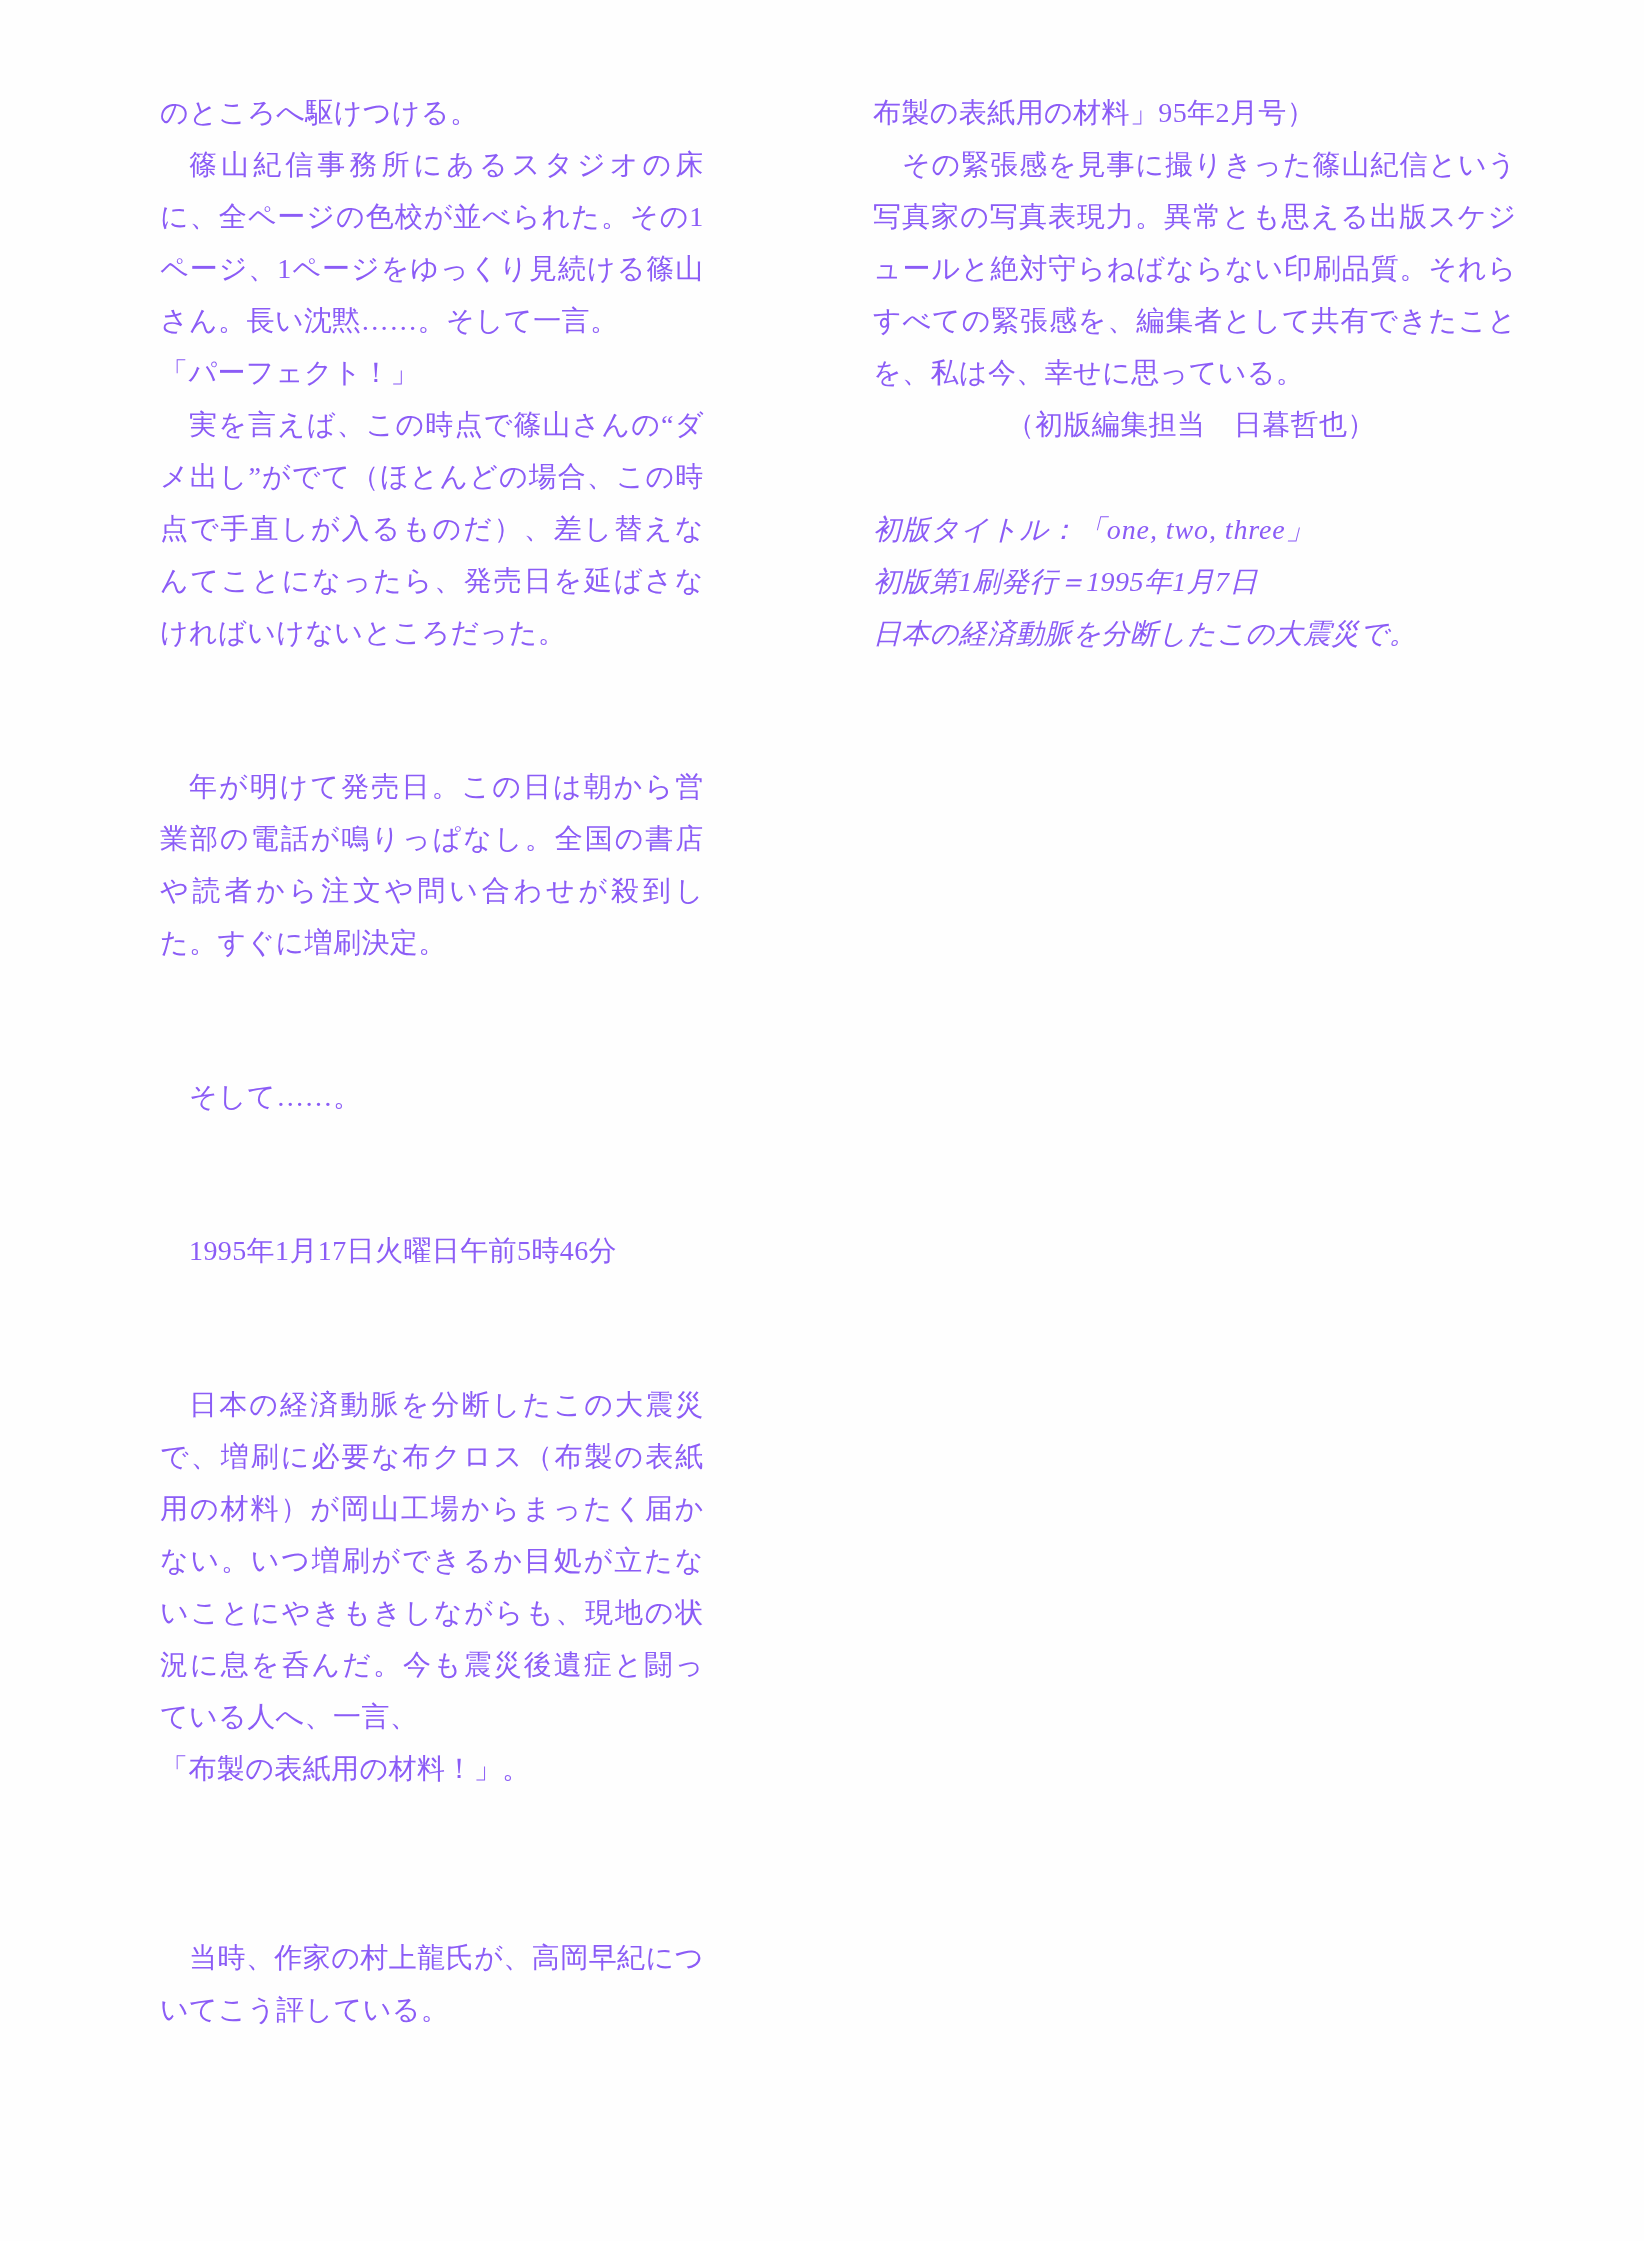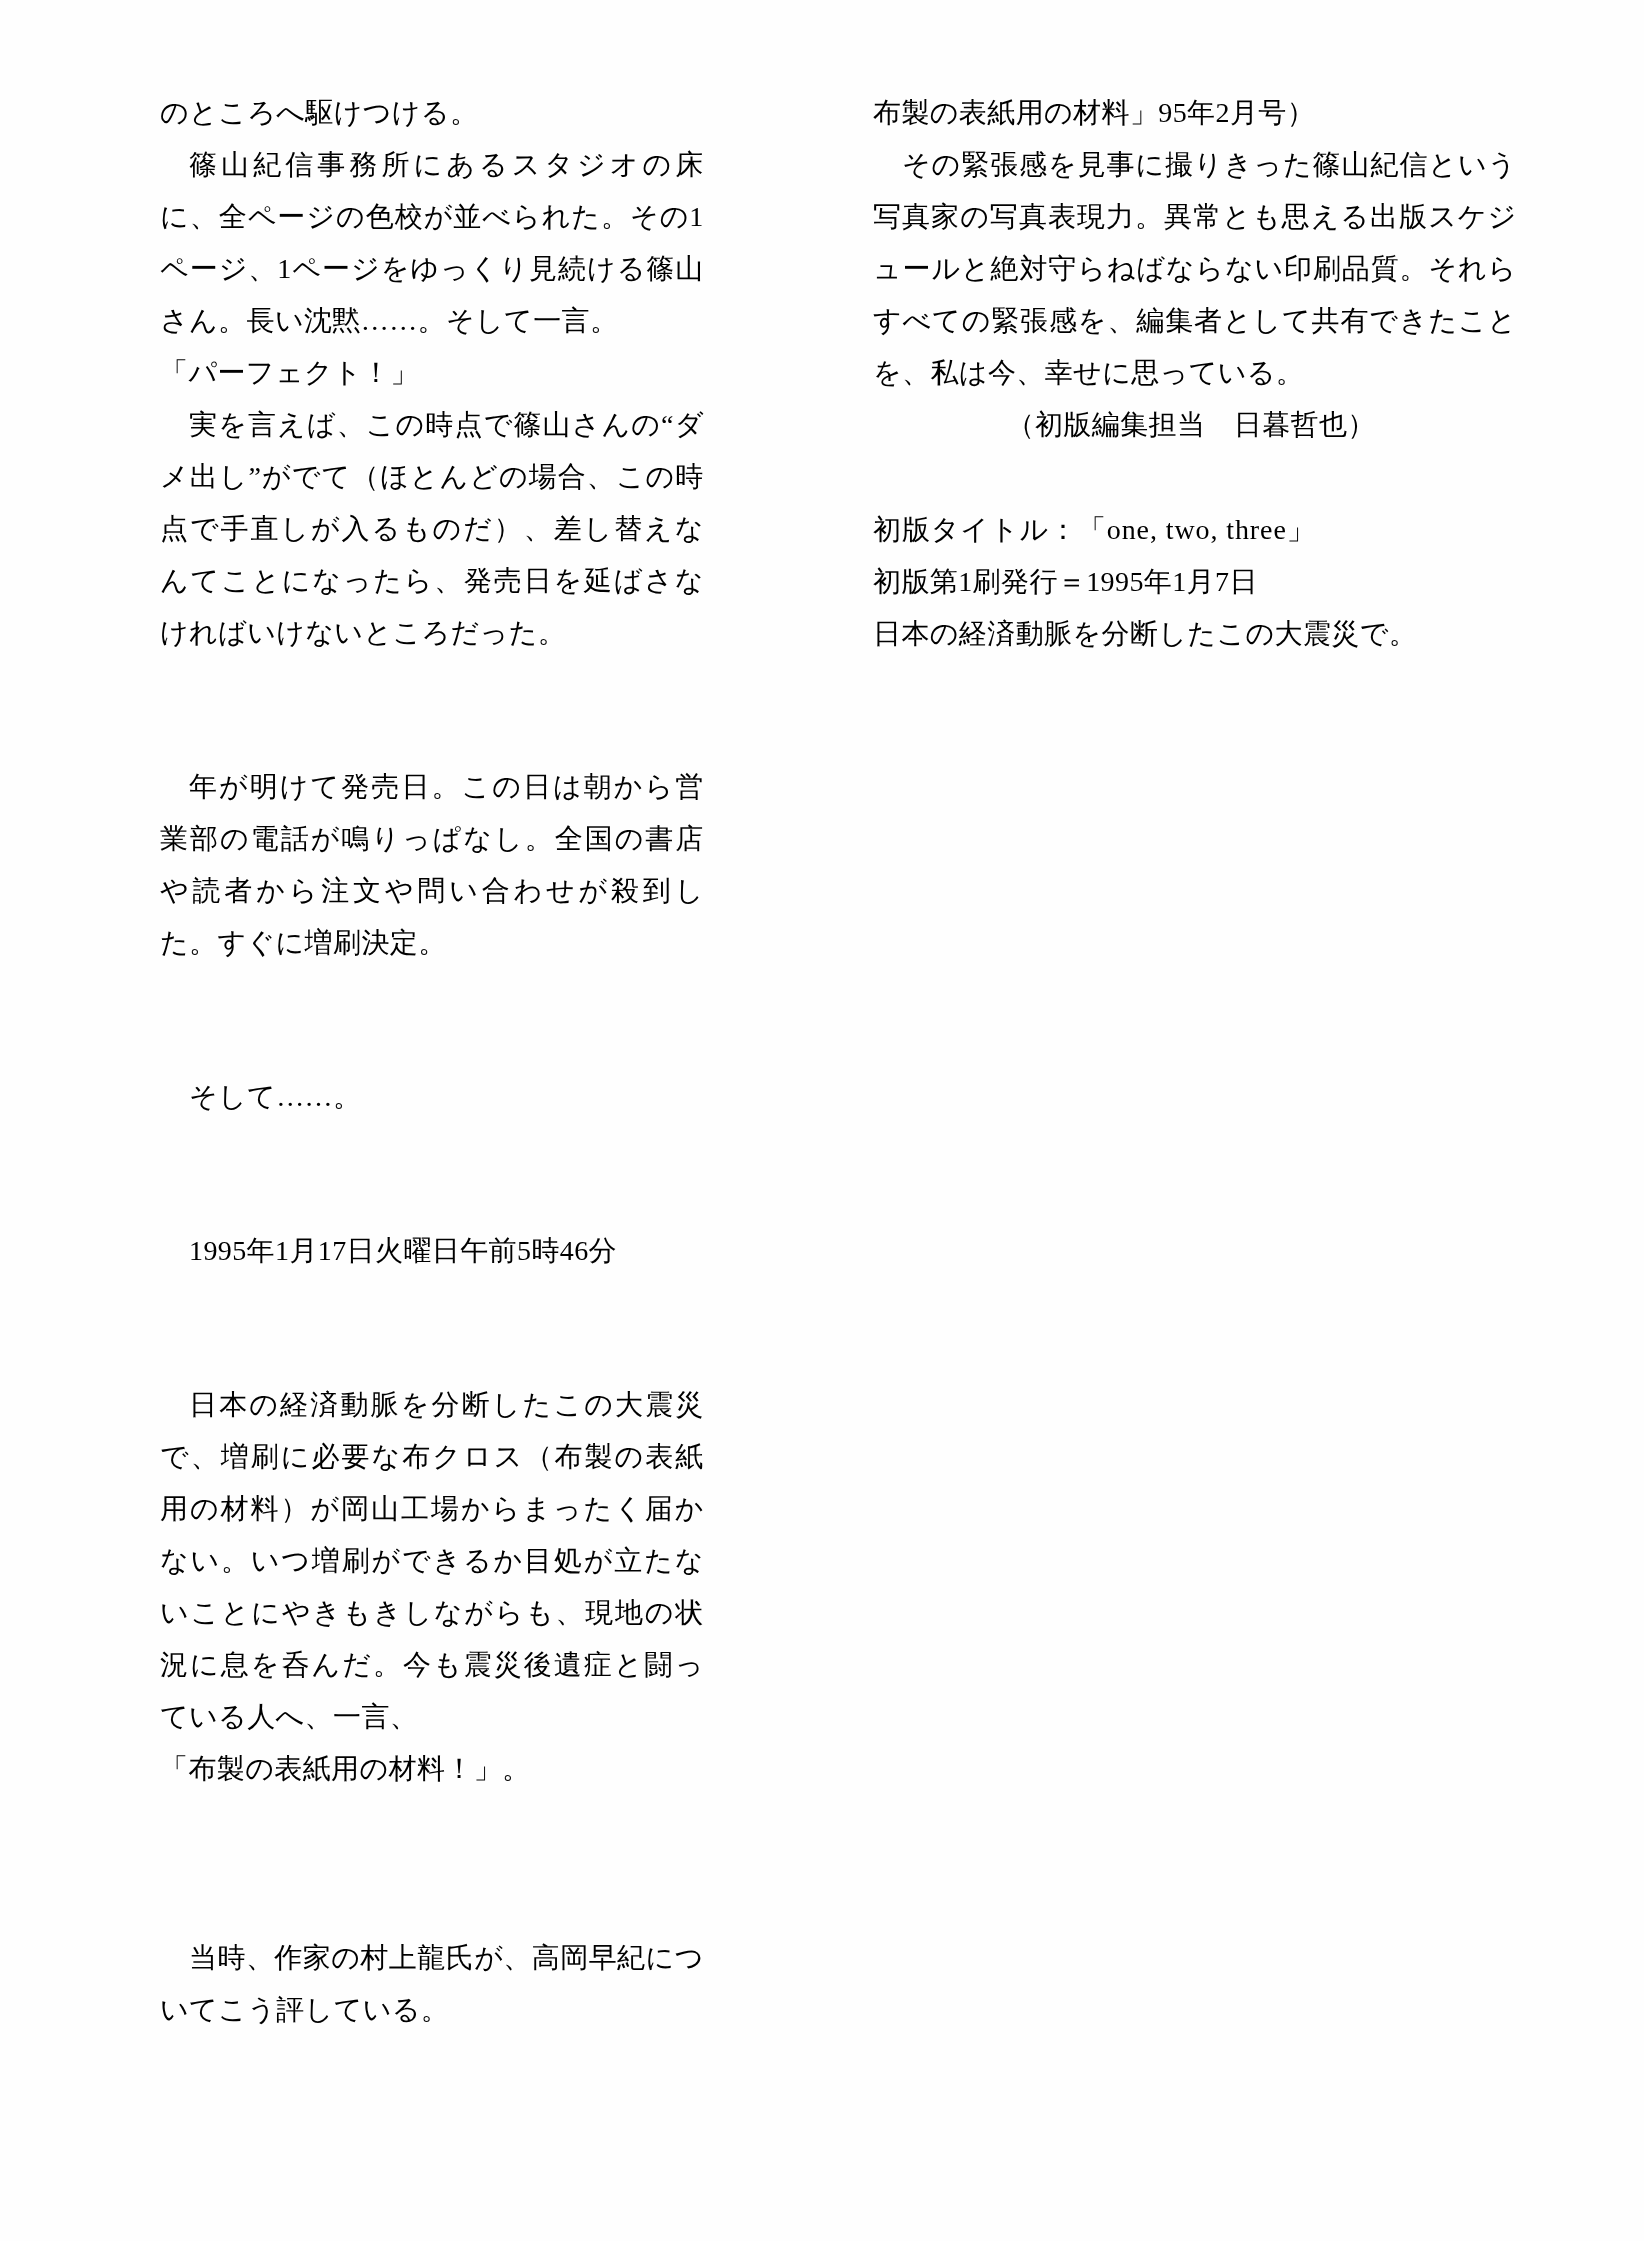--- a/index.html
+++ b/index.html
@@ -6,21 +6,21 @@
     margin: 0;
     padding: 0;
     background: #ffffff;
   }
   .page {
     position: relative;
     width: 1645px;
     height: 2241px;
     background: #fefefe;
     font-family: "Liberation Serif", "DejaVu Serif", serif;
-    color: #000000;
+    color: #8b5cf6;
     overflow: hidden;
   }
   .columns {
     position: absolute;
     top: 87px;
     left: 0;
     width: 1645px;
     display: flex;
     flex-direction: row;
     align-items: flex-start;
@@ -60,20 +60,21 @@
     margin: 0;
     font-size: 28px;
     line-height: 52px;
     text-align: center;
     padding-right: 7.3px;
     font-weight: 500;
   }
   .meta p {
     text-indent: 0;
     text-align: left;
+    font-style: italic;
   }
   .latin {
     font-family: "Liberation Serif", "DejaVu Serif", serif;
     letter-spacing: 0.9px;
   }
 </style>
 </head>
 <body>
 
 <div class="page">

